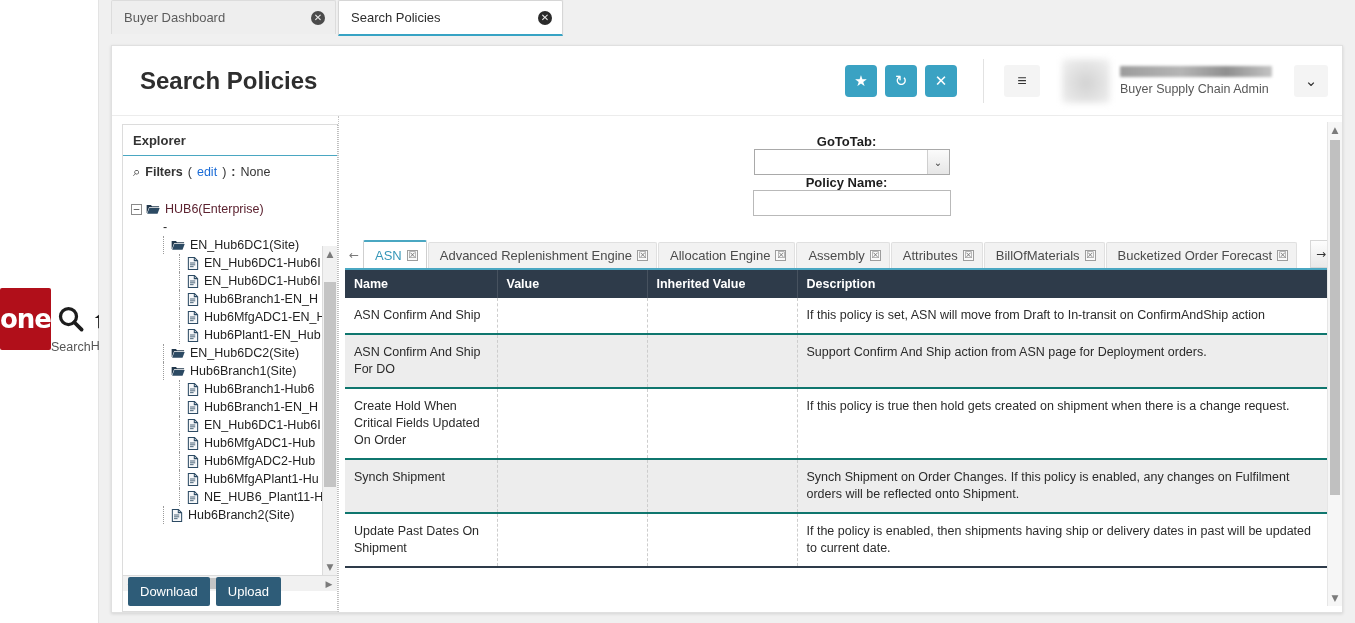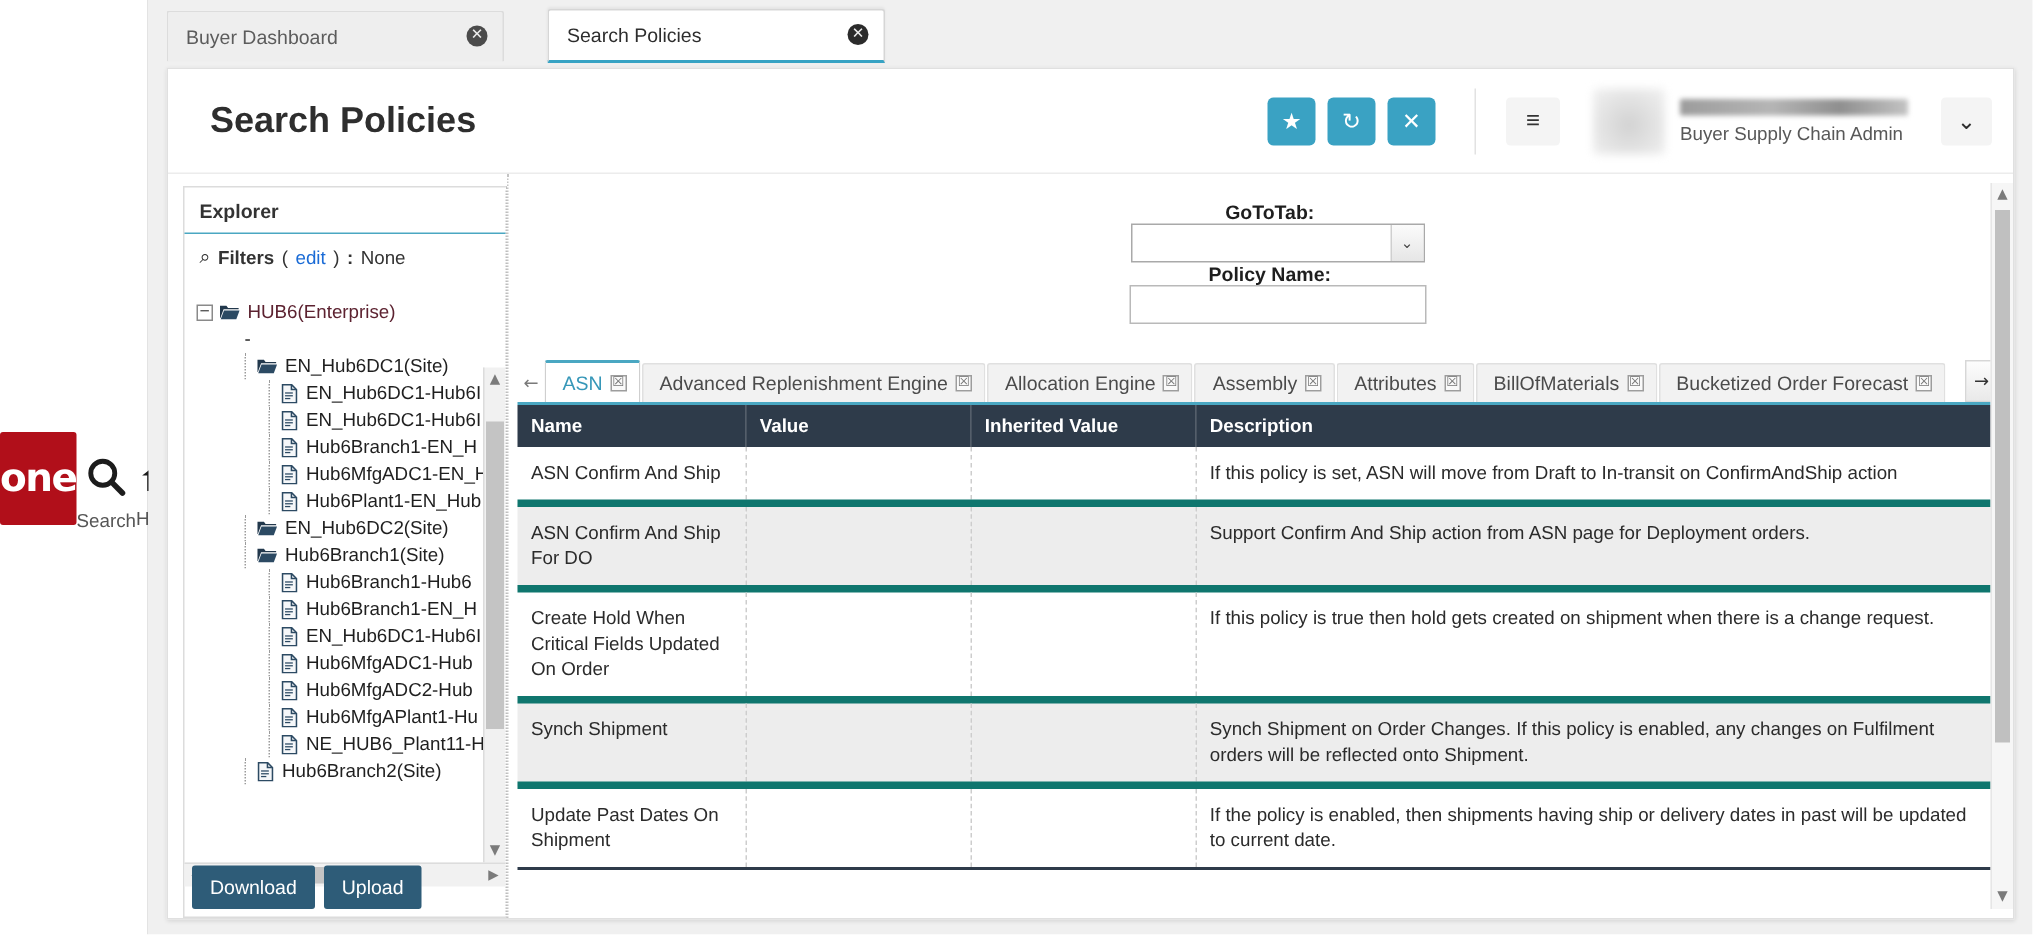--- a/index.html
+++ b/index.html
@@ -56,21 +56,21 @@
     content: ""; position: absolute; left: 9px; top: 8px;
     width: 20px; height: 22px; border-radius: 40% 50% 45% 45%;
     background: radial-gradient(circle at 60% 40%, #4c7f9c 0%, #2c4c5e 70%);
     opacity: .9;
   }
 
   
   .right { flex: 1 1 auto; height: 623px; background: #f0f0f0; position: relative; }
 
   
-  .tabstrip { height: 47px; display: flex; align-items: center; padding-left: 12px; background:#f0f0f0;gap:27px; }
+  .tabstrip { height: 47px; display: flex; align-items: flex-start; padding-left: 12px; background:#f0f0f0; }
   .btab {
     height: 34px; width: 225px;
     background: #eeeeee; border: 1px solid #dcdcdc; border-bottom: none;
     display: flex; align-items: center; padding: 0 10px 0 12px;
     font-size: 13px; color: #5c5c5c; cursor: pointer; position: relative;
     border-radius: 2px 2px 0 0; margin-right: 2px;
   }
   .btab.active {
     background: #ffffff; color: #2d2d2d; height: 36px;
     border-color: #d6d6d6; border-bottom: 2px solid #37a3c4;
@@ -234,21 +234,21 @@
   .tblwrap { margin: 0 10px 0 6px; }
   table.grid { width: 100%; border-collapse: collapse; table-layout: fixed; }
   table.grid th {
     background: #2e3b4a; color: #fff; font-size: 12.5px; text-align: left;
     padding: 7px 8px 7px 9px; font-weight: bold;
     border-right: 1px solid #47525f;
   }
   table.grid th:last-child { border-right: none; }
   table.grid td {
     font-size: 12.5px; color: #2b2b2b; padding: 9px 9px 9px 9px;
-    border-right: 1px dashed #cdcdcd; border-bottom: 5px solid #0f766e;
+    border-right: 1px dashed #cdcdcd; border-bottom: 2px solid #0f766e;
     vertical-align: top; line-height: 17px;
   }
   table.grid td:last-child { border-right: none; }
   table.grid tr.alt td { background: #ededed; }
   table.grid tbody tr:last-child td { border-bottom: 2px solid #2e3b4a; }
 
   
   .main-vscroll {
     position: absolute; right: 0; top: 6px; bottom: 6px; width: 15px;
     background: #f6f6f6; border-left: 1px solid #e6e6e6;

